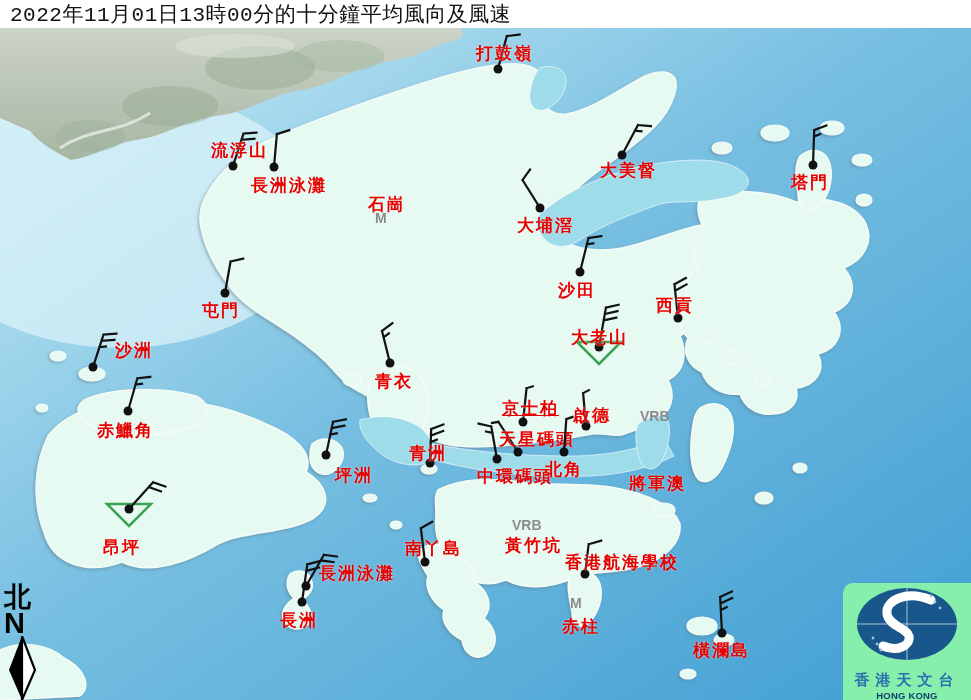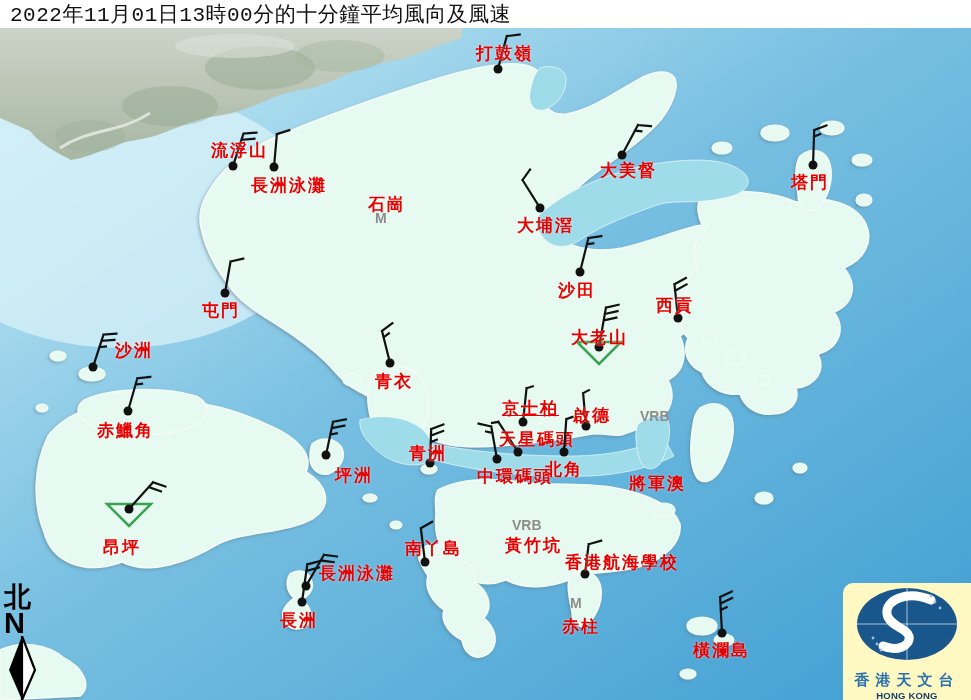--- a/index.html
+++ b/index.html
@@ -29,21 +29,21 @@
           font-family:"Liberation Serif","DejaVu Serif",serif;font-size:17px;font-weight:bold;
           letter-spacing:2px;text-shadow:0 0 2px rgba(255,255,255,.7);}
   .gmark{position:absolute;white-space:nowrap;color:var(--marker);
          font-family:"Liberation Sans",sans-serif;font-size:14px;font-weight:bold;}
   .compass{position:absolute;left:2px;top:556px;width:44px;z-index:4;}
   .compass .hanzi{display:block;color:#000;font-family:"Liberation Serif",serif;
                   font-size:27px;font-weight:bold;line-height:26px;padding-left:2px;}
   .compass .letter{display:block;color:#000;font-family:"Liberation Sans",sans-serif;
                    font-size:29px;font-weight:bold;line-height:26px;padding-left:2px;}
   .compass svg{display:block;margin-left:4px;}
-  .logo{position:absolute;right:0;bottom:0;width:128px;height:117px;background:#fef9c3;
+  .logo{position:absolute;right:0;bottom:0;width:128px;height:117px;background:#86efac;
         border-radius:10px 0 0 0;z-index:4;text-align:center;}
   .logo .cn{display:block;margin-top:2px;color:var(--logo-text);
             font-family:"Liberation Serif",serif;font-size:15px;font-weight:bold;letter-spacing:6px;}
   .logo .en{display:block;color:var(--logo-text-dark);font-family:"Liberation Sans",sans-serif;
             font-size:9.5px;font-weight:bold;letter-spacing:.2px;}
 </style>
 </head>
 <body>
 
 <div id="app">

